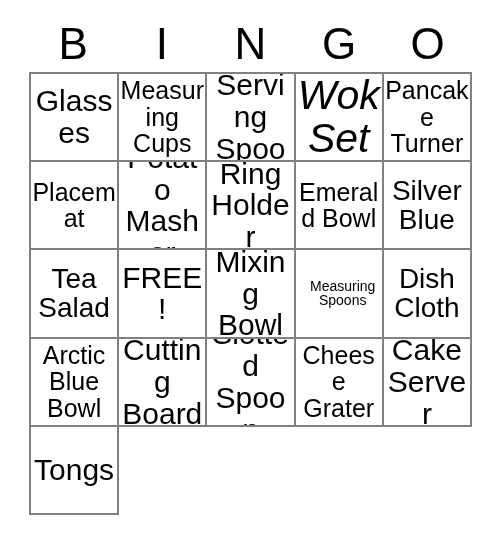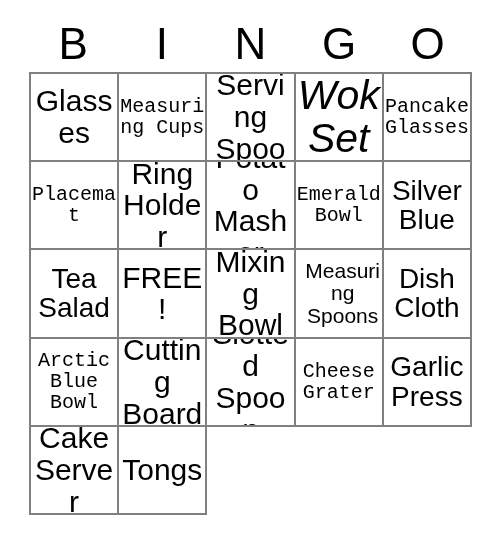--- a/index.html
+++ b/index.html
@@ -72,22 +72,22 @@
     display: block;
     width: 100%;
     line-height: 1.06;
     word-wrap: break-word;
   }
 
   
   .sz-xl .cell-text { font-size: 41px; font-style: italic; }
   .sz-lg .cell-text { font-size: 28px; }
   .sz-md .cell-text { font-size: 30px; }
-  .sz-sm .cell-text { font-size: 20px; font-family: Liberation Mono, monospace; }
-  .sz-xs .cell-text { font-size: 21px; padding-left: 8px; }
+  .sz-sm .cell-text { font-size: 25px; }
+  .sz-xs .cell-text { font-size: 14px; padding-left: 8px; }
 </style>
 </head>
 <body>
 
 <div class="card">
 
   <div class="header-row">
     <div class="header-cell">B</div>
     <div class="header-cell">I</div>
     <div class="header-cell">N</div>
@@ -104,30 +104,30 @@
         <span class="cell-text">Measuring Cups</span>
       </div>
     <div class="cell sz-md">
         <span class="cell-text">Salad Serving Spoons</span>
       </div>
     <div class="cell sz-xl">
         <span class="cell-text">Wok Set</span>
       </div>
 
     <div class="cell sz-sm">
-        <span class="cell-text">Pancake Glasses</span>
+        <span class="cell-text">Pancake Turner</span>
       </div>
     <div class="cell sz-sm">
         <span class="cell-text">Placemat</span>
       </div>
     <div class="cell sz-md">
-        <span class="cell-text">Ring Holder</span>
+        <span class="cell-text">Potato Masher</span>
       </div>
     <div class="cell sz-md">
-        <span class="cell-text">Potato Masher</span>
+        <span class="cell-text">Ring Holder</span>
       </div>
     <div class="cell sz-sm">
         <span class="cell-text">Emerald Bowl</span>
       </div>
 
     <div class="cell sz-lg">
         <span class="cell-text">Silver Blue</span>
       </div>
     <div class="cell sz-lg">
         <span class="cell-text">Tea Salad</span>
@@ -151,23 +151,20 @@
     <div class="cell sz-md">
         <span class="cell-text">Cutting Board</span>
       </div>
     <div class="cell sz-md">
         <span class="cell-text">Slotted Spoon</span>
       </div>
     <div class="cell sz-sm">
         <span class="cell-text">Cheese Grater</span>
       </div>
 
-    <div class="cell sz-lg">
-        <span class="cell-text">Garlic Press</span>
-      </div>
     <div class="cell sz-md">
         <span class="cell-text">Cake Server</span>
       </div>
     <div class="cell sz-md">
         <span class="cell-text">Tongs</span>
       </div>
 
   </div>
 </div>
 

